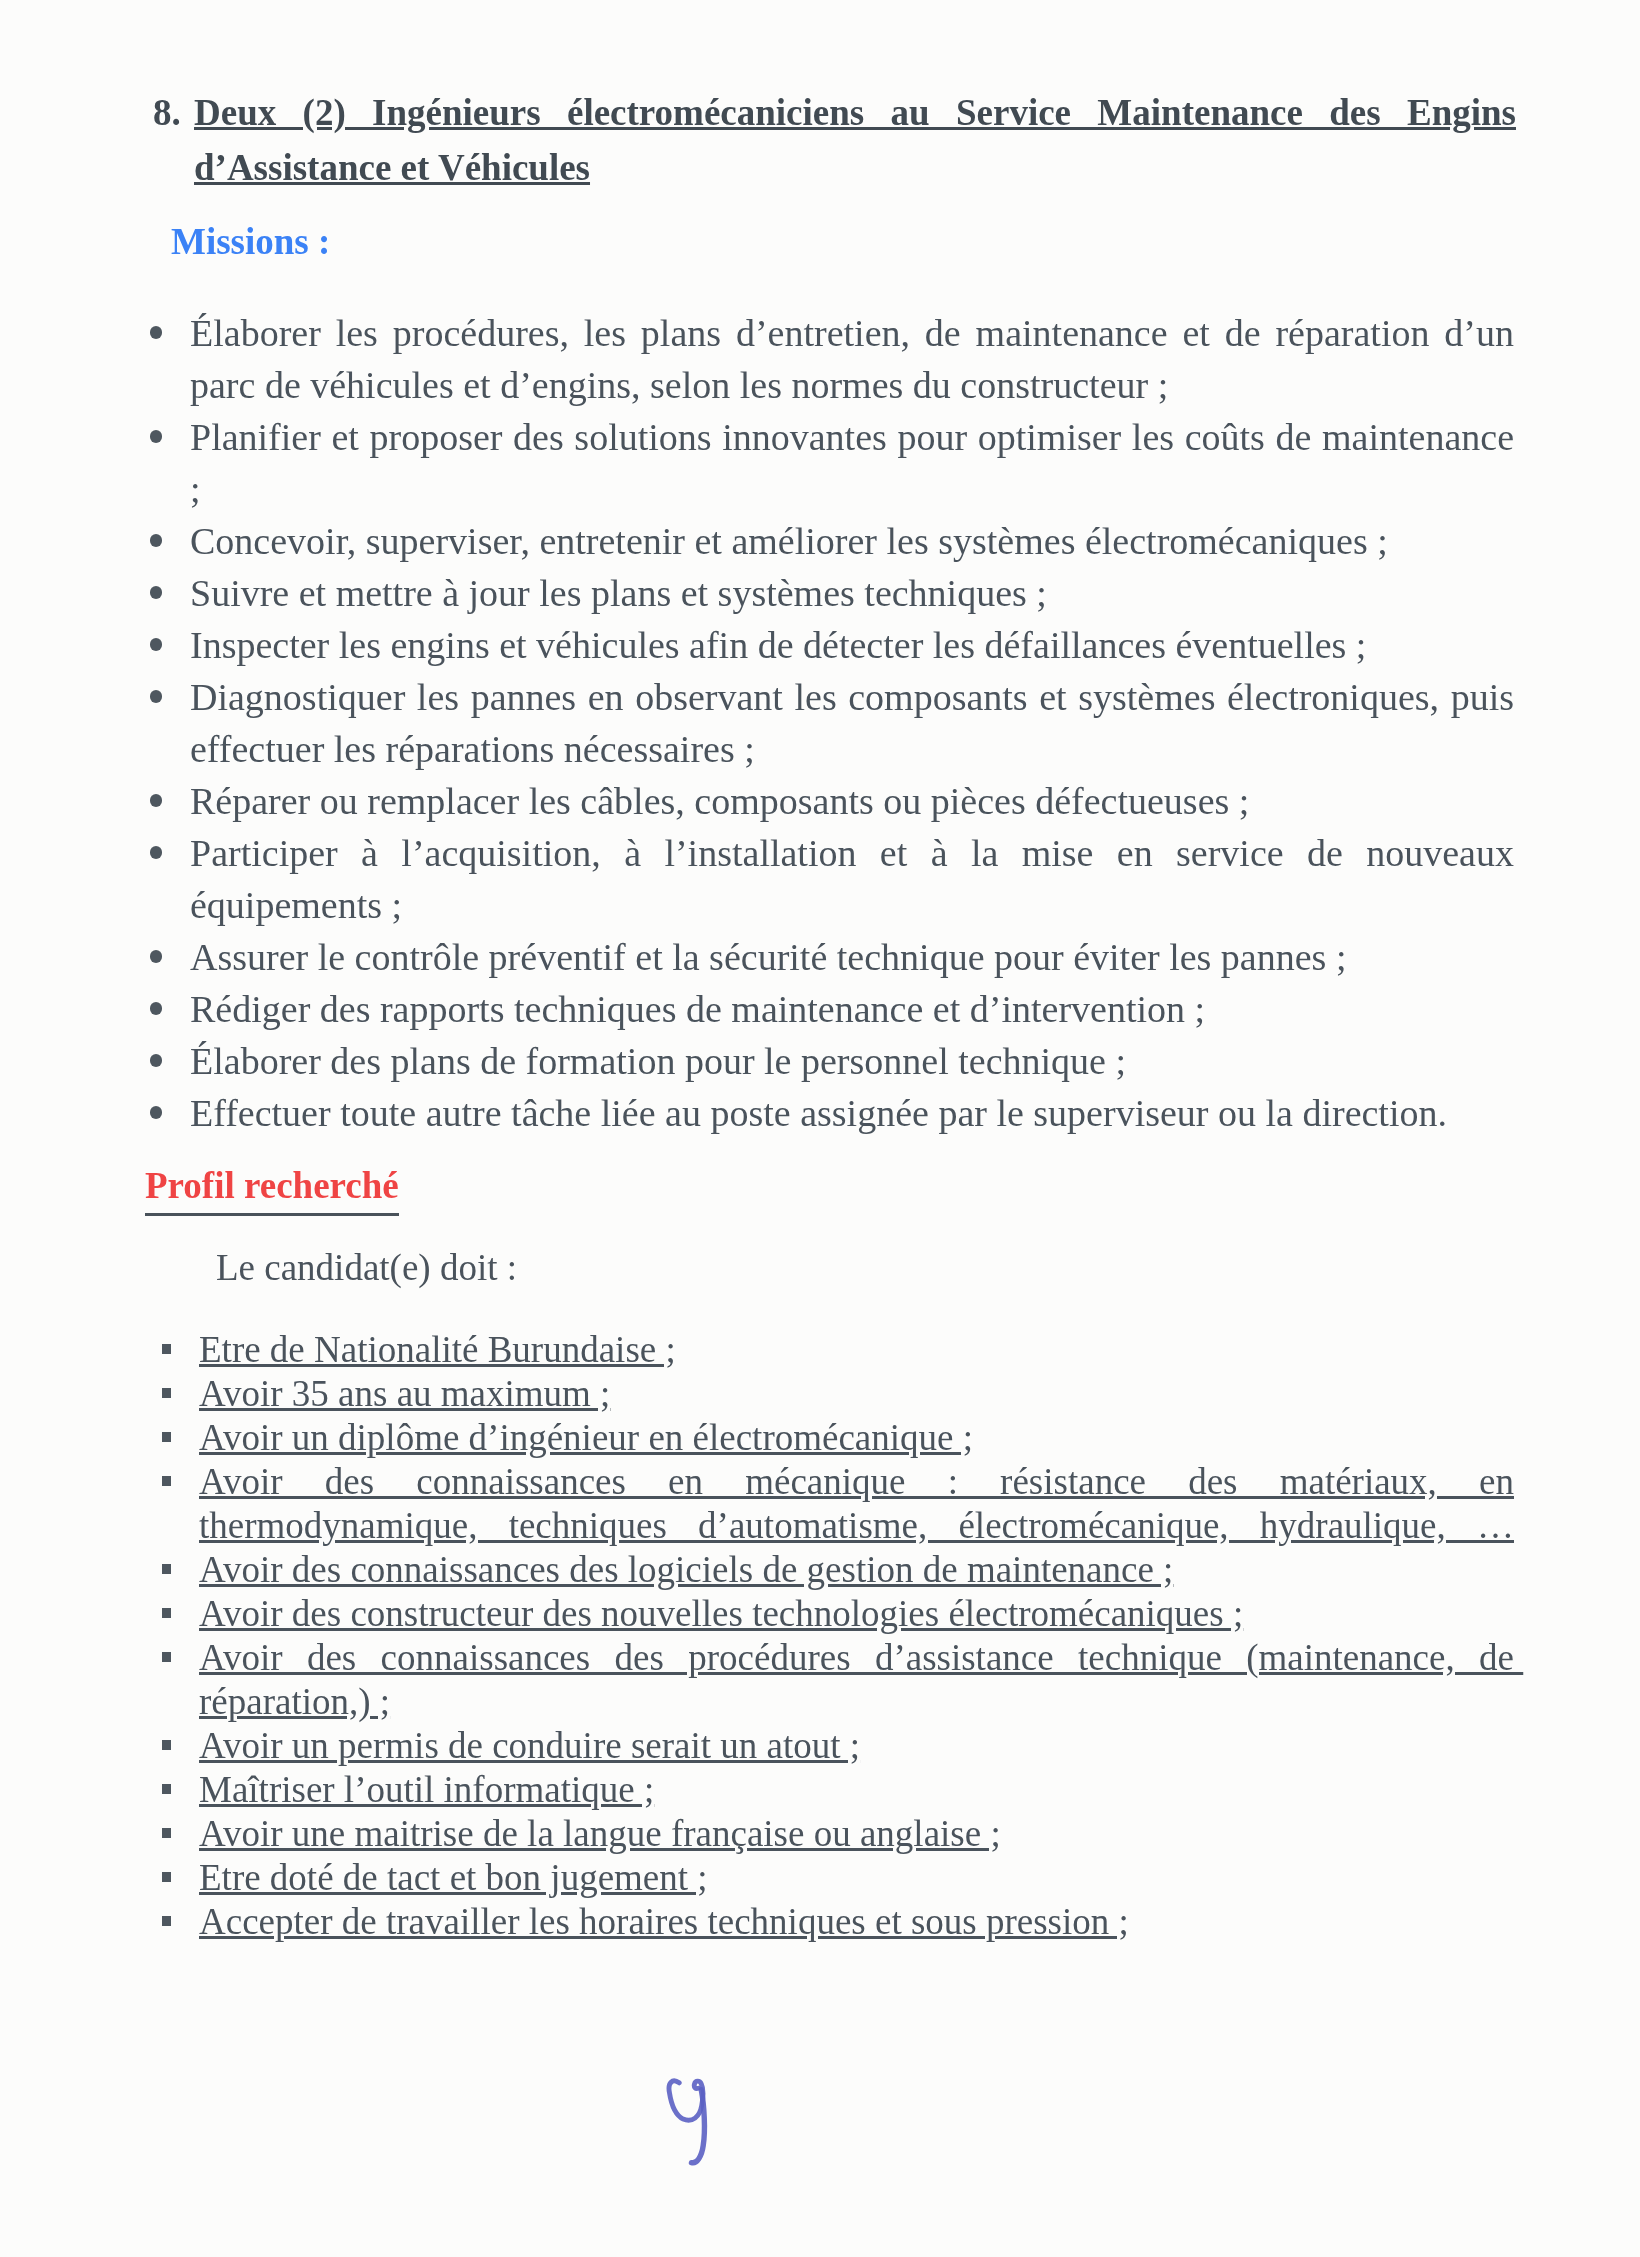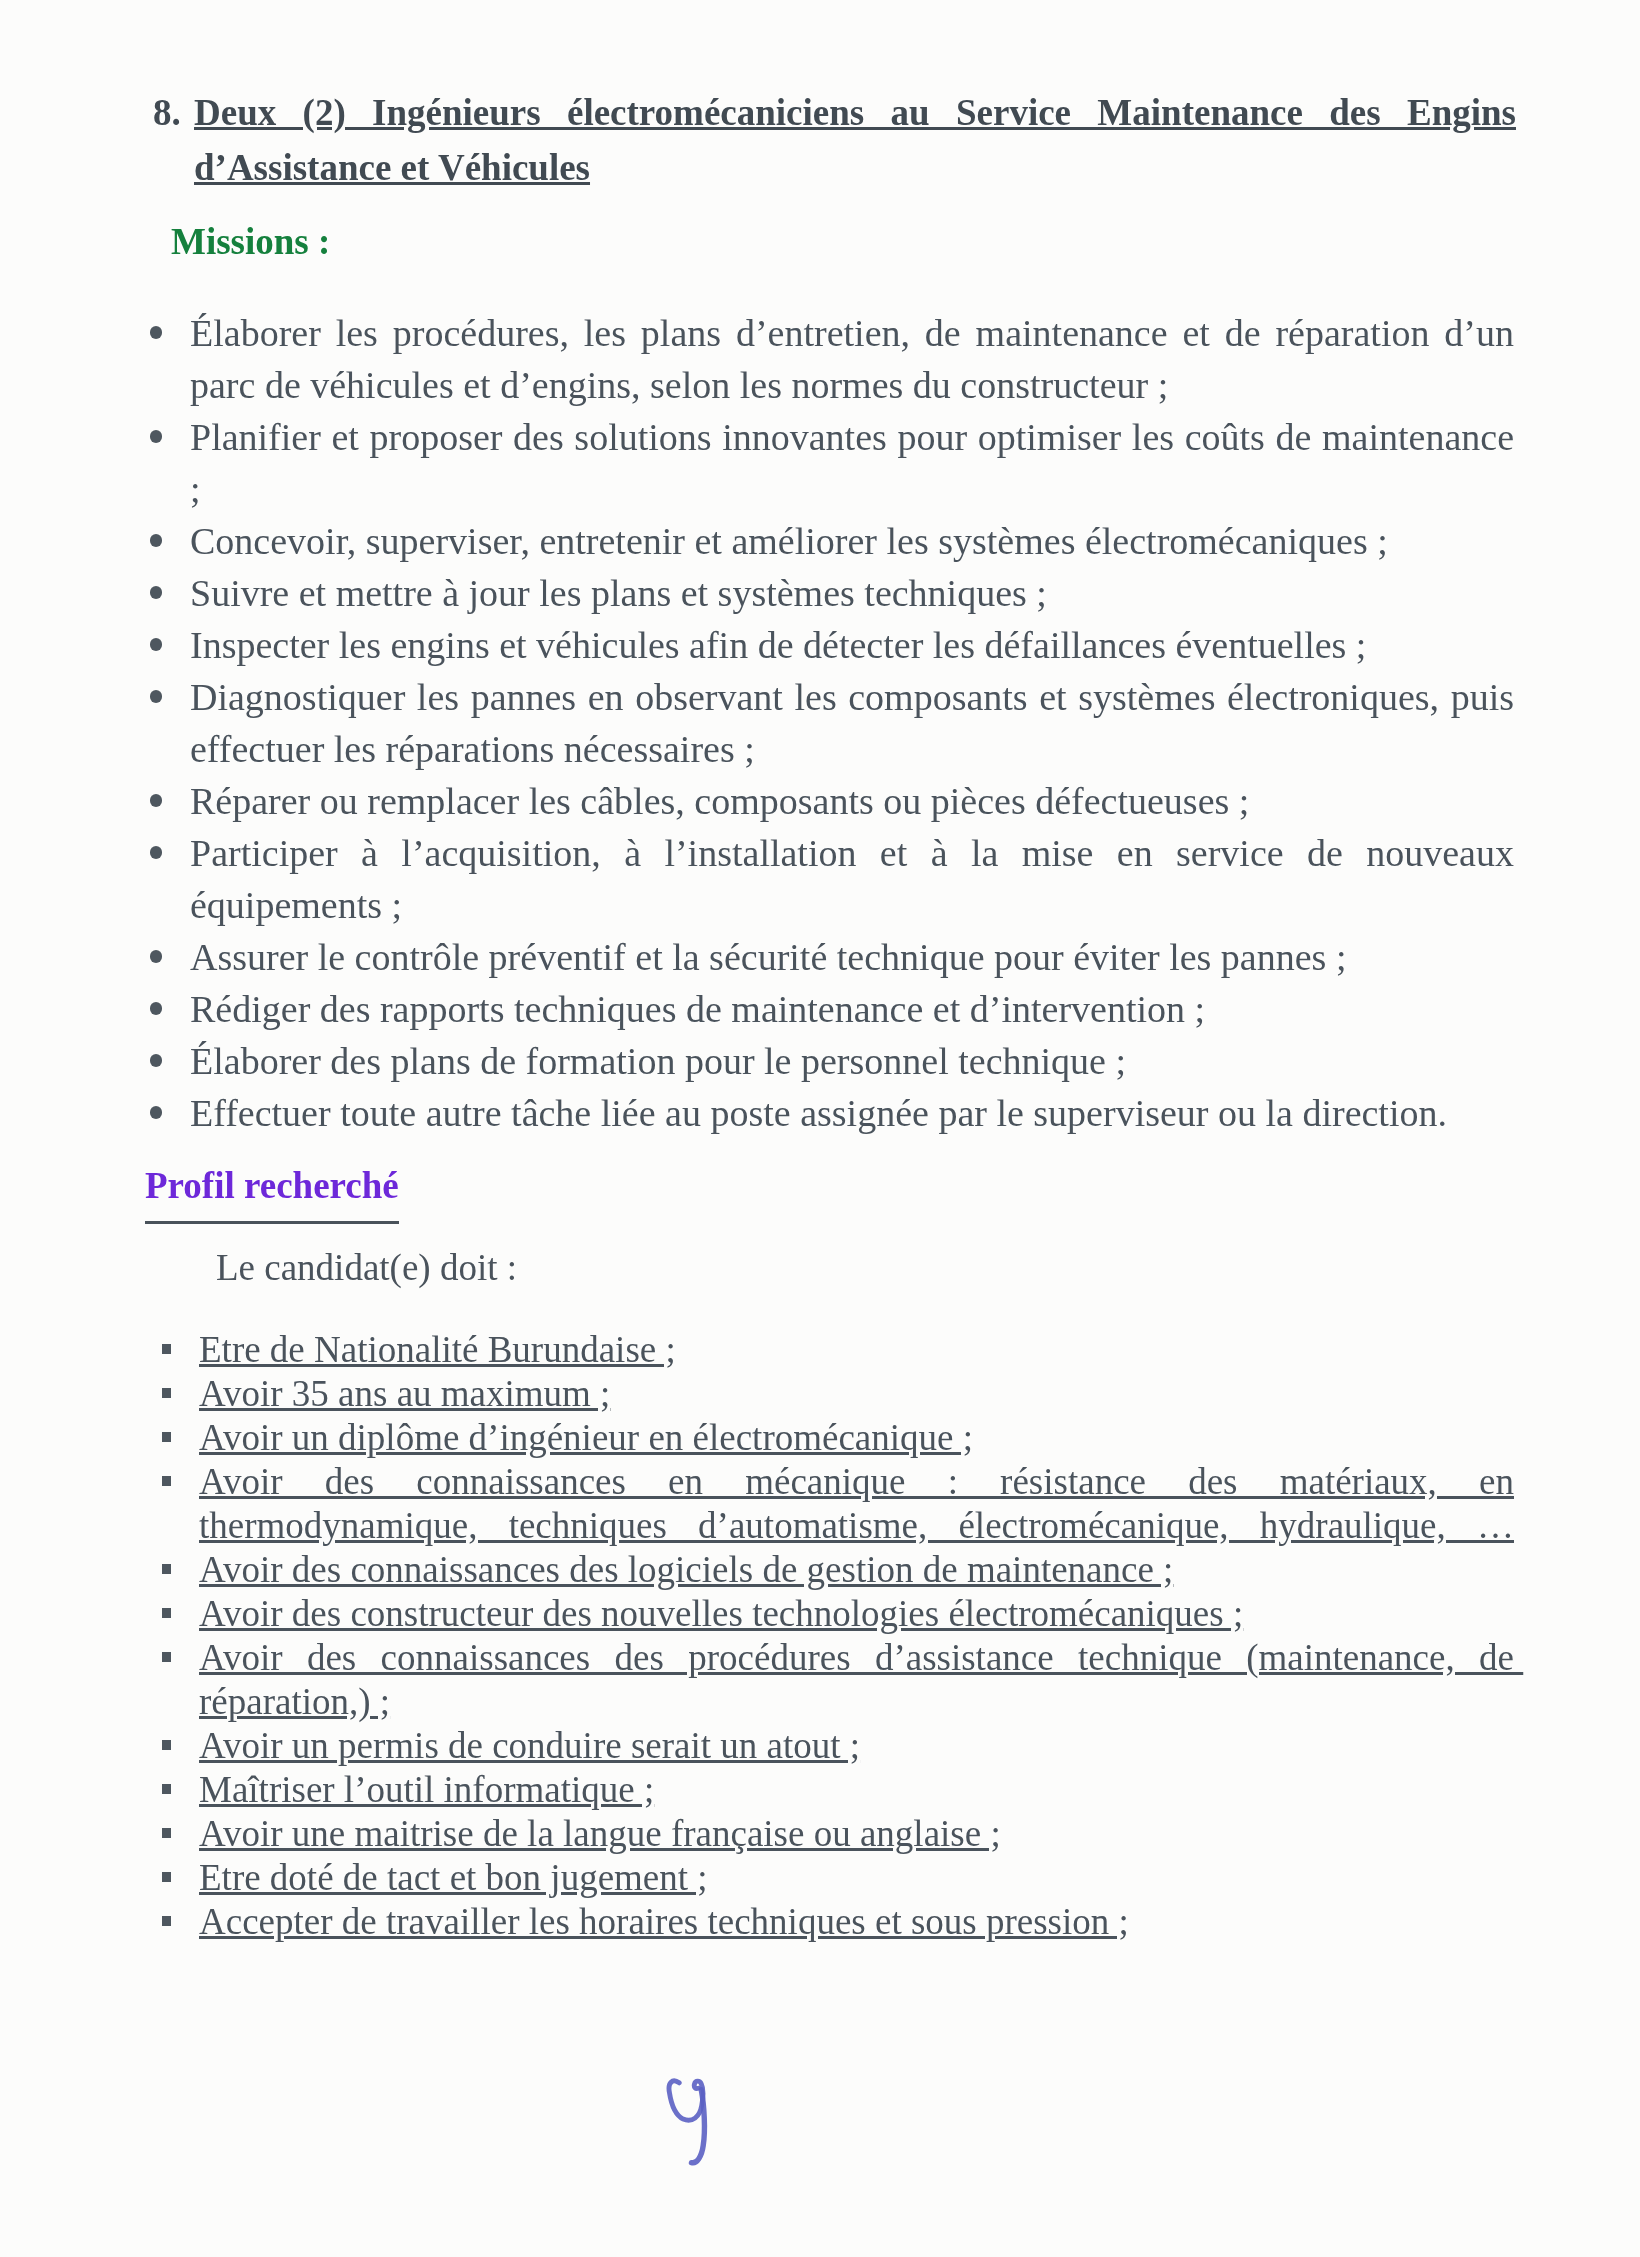--- a/index.html
+++ b/index.html
@@ -10,21 +10,21 @@
   }
   .heading {
     position:absolute; left:153px; top:85px; width:1363px;
     font-weight:bold; font-size:37px; line-height:55px; color:#414a52;
   }
   .h-num { position:absolute; left:0; top:0; }
   .h-text { margin-left:41px;text-decoration:underline; }
   .stretch-last { text-align-last:justify; }
   .missions-label {
     position:absolute; left:171px; top:221px;
-    font-weight:bold; font-size:37px; line-height:42px; color:#15803d;
+    font-weight:bold; font-size:37px; line-height:42px; color:#3b82f6;
   }
   ul { list-style:none; margin:0; padding:0; }
   .m-list { position:absolute; left:145px; top:307px; width:1369px; }
   .m-item {
     position:relative; padding-left:45px; text-align:justify;
     font-size:38px; line-height:52px;
   }
   .dot {
     position:absolute; left:4.8px; top:19.3px; width:12.6px; height:12.6px;
     border-radius:50%; background:#4e575f;
@@ -35,22 +35,22 @@
     font-size:37px; line-height:44px;
   }
   .sq {
     position:absolute; left:8.7px; top:16.4px; width:9.7px; height:9.7px;
     background:#4e575f;
   }
   .t { white-space:pre-wrap; }
   .item.stretch { text-align-last:justify; }
   .profile-heading {
     position:absolute; left:145px; top:1165px;
-    font-weight:bold; font-size:37px; line-height:42px; color:#6d28d9;
-    border-bottom:3.9px solid #49525a; padding-bottom:14px;
+    font-weight:bold; font-size:37px; line-height:42px; color:#ef4444;
+    border-bottom:3.9px solid #49525a; padding-bottom:6px;
   }
   .profile-intro {
     position:absolute; left:216px; top:1247px;
     font-size:37px; line-height:42px;
   }
   .handwritten { position:absolute; left:662px; top:2076px; width:56px; height:93px; }
   .handwritten svg { display:block; }
   .sr {
     position:absolute; width:1px; height:1px; overflow:hidden;
     clip:rect(0 0 0 0); white-space:nowrap;

